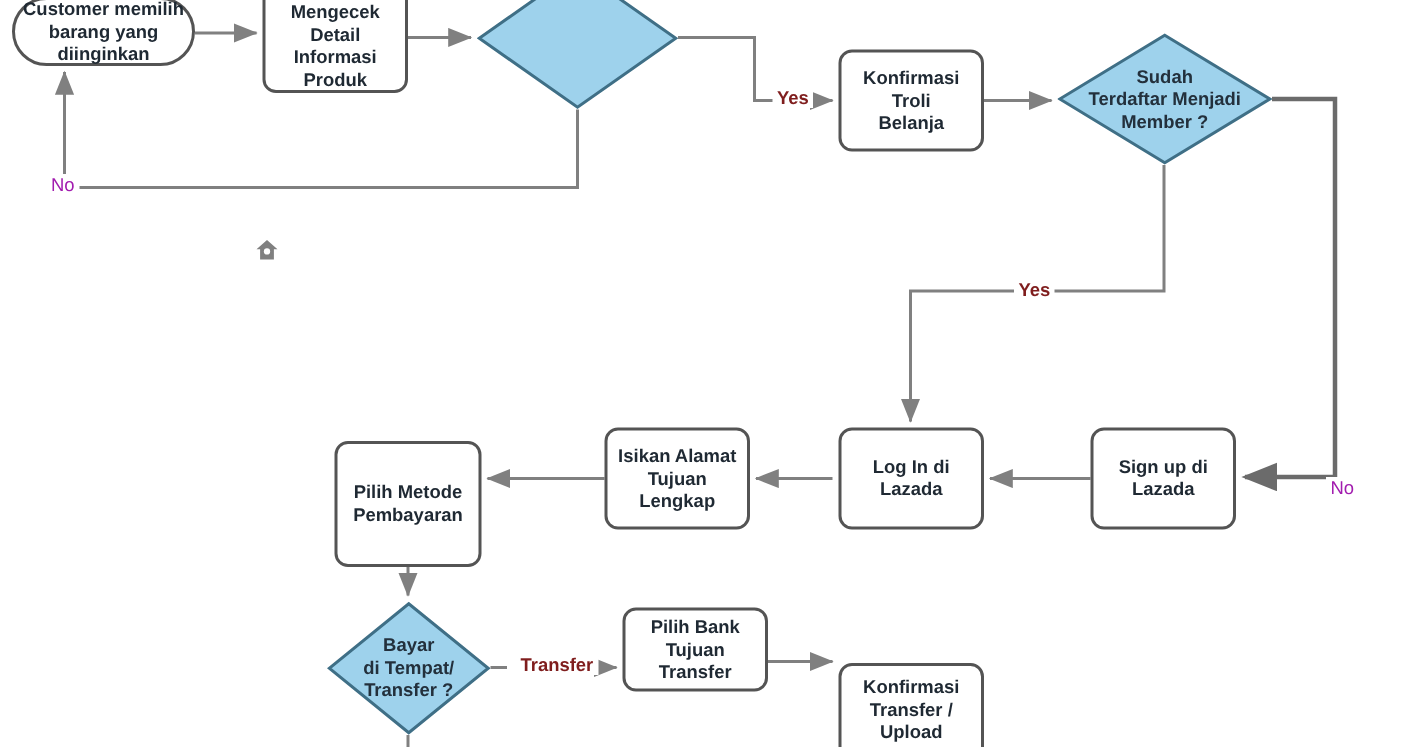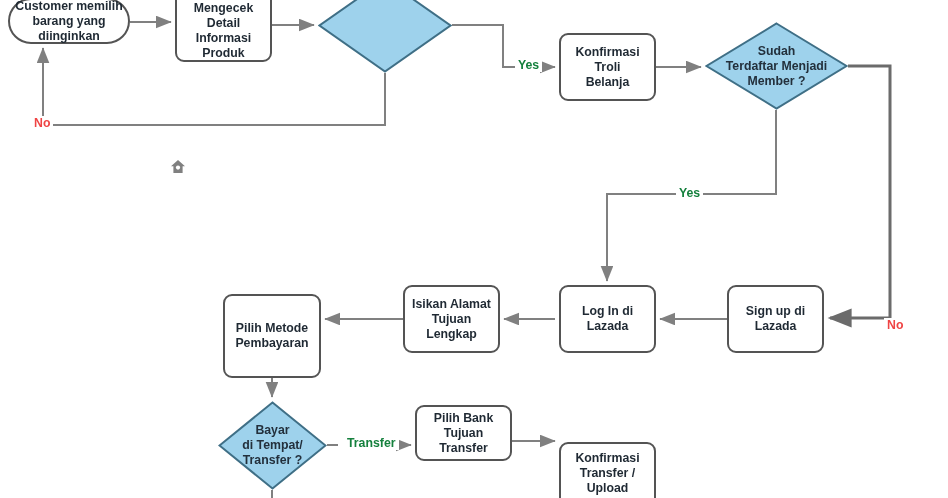--- a/index.html
+++ b/index.html
@@ -74,28 +74,28 @@
     z-index: 0;
   }
   .decision .label {
     position: relative;
     z-index: 1;
   }
   .edge-label {
     position: absolute;
     font-size: 12.3px;
     font-weight: bold;
-    color: #15803d;
+    color: #7f1d1d;
     background: #ffffff;
     padding: 0 3px;
     white-space: nowrap;
   }
   .edge-label.light {
-    color: #ef4444;
-    font-weight: bold;
+    color: #a21caf;
+    font-weight: normal;
   }
   .home-icon {
     position: absolute;
     width: 18px;
     height: 18px;
   }
 </style>
 </head>
 <body>
 

